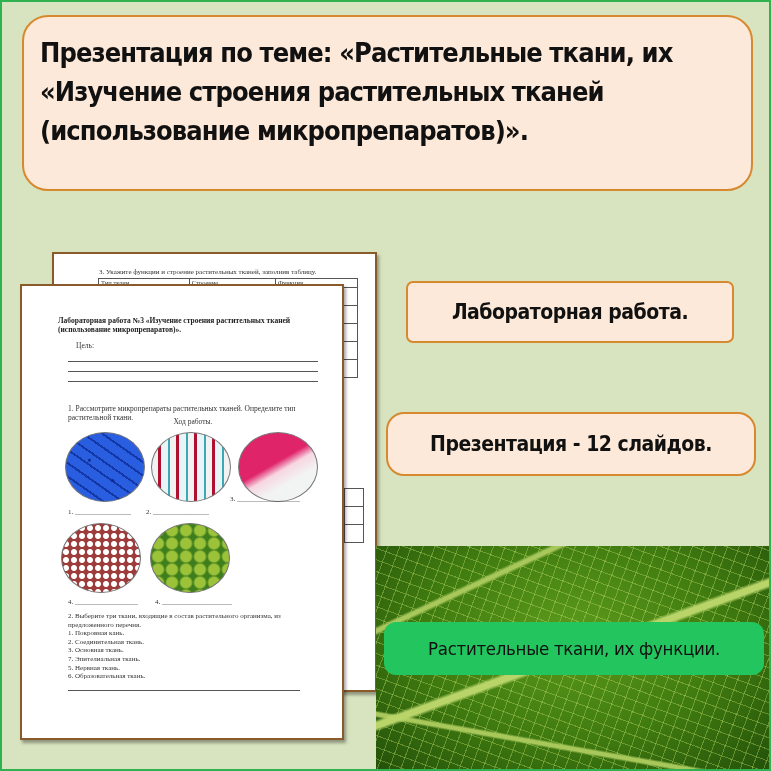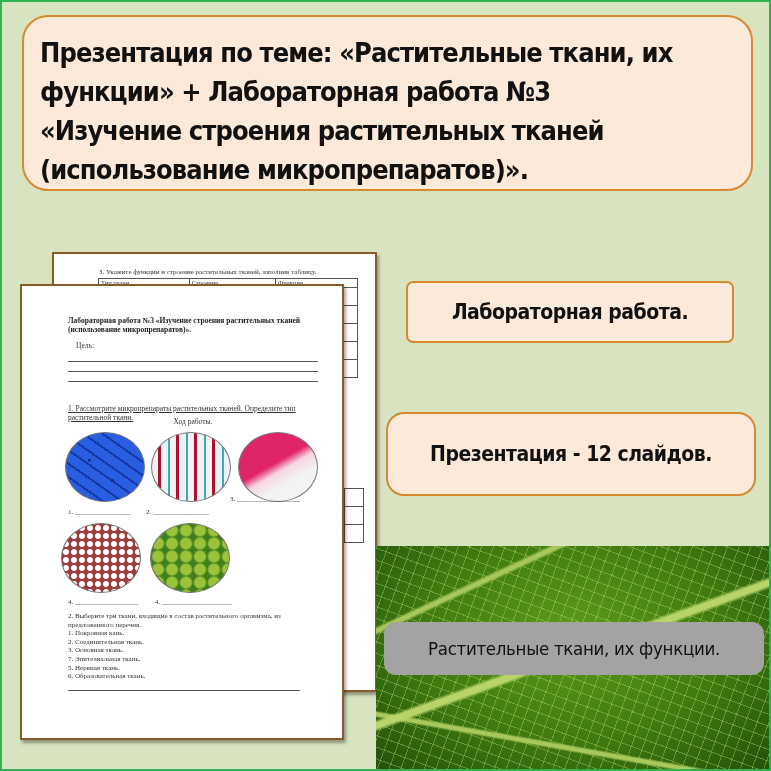--- a/index.html
+++ b/index.html
@@ -30,21 +30,21 @@
       font-size: 27px; line-height: 39px;
       letter-spacing: -0.9px;
     }
     .title-box .line { display: block; white-space: nowrap; }
     .lab-box {
       left: 406px; top: 281px; width: 328px; height: 62px;
       display: flex; align-items: center; justify-content: center;
       font-size: 21px; letter-spacing: -0.5px; border-radius: 7px;
     }
     .pres-box {
-      left: 386px; top: 412px; width: 370px; height: 84px;
+      left: 386px; top: 412px; width: 370px; height: 64px;
       display: flex; align-items: center; justify-content: center;
       font-size: 21px; letter-spacing: -0.5px;
     }
 
     
     .page {
       position: absolute; background: #fff;
       border: 2px solid #8b5a2b;
       box-shadow: 2px 3px 3px rgba(0,0,0,0.35);
       font-family: "Liberation Serif", serif;
@@ -61,25 +61,25 @@
     }
     .back-table td { border: 1px solid #555; height: 18px; padding: 0 2px; vertical-align: top; }
     .back-table .hdr td { height: 9px; }
     .back-right-table {
       position: absolute; left: 290px; top: 234px; width: 20px;
       border-collapse: collapse;
     }
     .back-right-table td { border: 1px solid #555; height: 18px; }
 
     .pf { position: absolute; font-size: 7.5px; line-height: 9px; }
-    .pf-title { left: 46px; top: 30px; width: 262px; font-weight: bold; color: #222; }
+    .pf-title { left: 36px; top: 30px; width: 262px; font-weight: bold; color: #222; }
     .pf-goal { left: 46px; top: 55px; padding-left: 8px; }
     .rule { position: absolute; left: 46px; width: 250px; height: 1px; background: #555; }
     .pf-center { left: 46px; width: 250px; top: 103px; text-align: center; margin-top: 28px; }
-    .pf-task1 { left: 46px; top: 118px; width: 250px; text-decoration: underline; }
+    .pf-task1 { left: 46px; top: 118px; width: 250px; }
     .micro {
       position: absolute; border-radius: 50%; border: 1px solid #777; overflow: hidden;
     }
     .m1 { left: 43px; top: 146px; width: 80px; height: 70px;
       background:
         radial-gradient(circle at 30% 40%, #0b2c8e 1px, transparent 2px),
         radial-gradient(circle at 60% 70%, #0b2c8e 1px, transparent 2px),
         repeating-linear-gradient(35deg, #2a5ee0 0 9px, #1437a8 9px 11px),
         #3b6fe8; }
     .m2 { left: 129px; top: 146px; width: 80px; height: 70px;
@@ -100,34 +100,33 @@
         linear-gradient(160deg, transparent 47%, #b9d56a 48%, #b9d56a 49.5%, transparent 50.5%),
         linear-gradient(10deg, transparent 18%, #a9c85c 18.8%, #a9c85c 19.8%, transparent 20.6%),
         linear-gradient(-25deg, transparent 78%, #a9c85c 78.8%, #a9c85c 79.6%, transparent 80.4%),
         repeating-linear-gradient(20deg, rgba(200,230,110,0.35) 0 1px, transparent 1px 11px),
         repeating-linear-gradient(110deg, rgba(200,230,110,0.35) 0 1px, transparent 1px 11px),
         radial-gradient(ellipse at 50% 40%, #5c9b1c 0%, #3f7a10 55%, #23500a 100%);
       overflow: hidden;
     }
     .leaf-label {
       position: absolute; left: 384px; top: 622px; width: 380px; height: 53px;
-      background: #a3a3a3; border-radius: 12px;
+      background: #22c55e; border-radius: 12px;
       display: flex; align-items: center; justify-content: center;
       font-family: "DejaVu Sans Condensed", "DejaVu Sans", sans-serif;
       font-size: 18.5px; color: #111; letter-spacing: -0.3px; z-index: 3;
     }
   </style>
 </head>
 <body>
 
 <div class="frame"></div>
 
 <div class="callout title-box">
   <span class="line">Презентация по теме: «Растительные ткани, их</span>
-  <span class="line">функции» +  Лабораторная работа №3</span>
   <span class="line">«Изучение строения растительных тканей</span>
   <span class="line">(использование микропрепаратов)».</span>
 </div>
 
 <div class="page page-back">
   <div class="back-heading">3. Укажите функции и строение растительных тканей, заполнив таблицу.</div>
   <table class="back-table">
     <tbody>
         <tr class="hdr">
       <td>Тип ткани</td>

